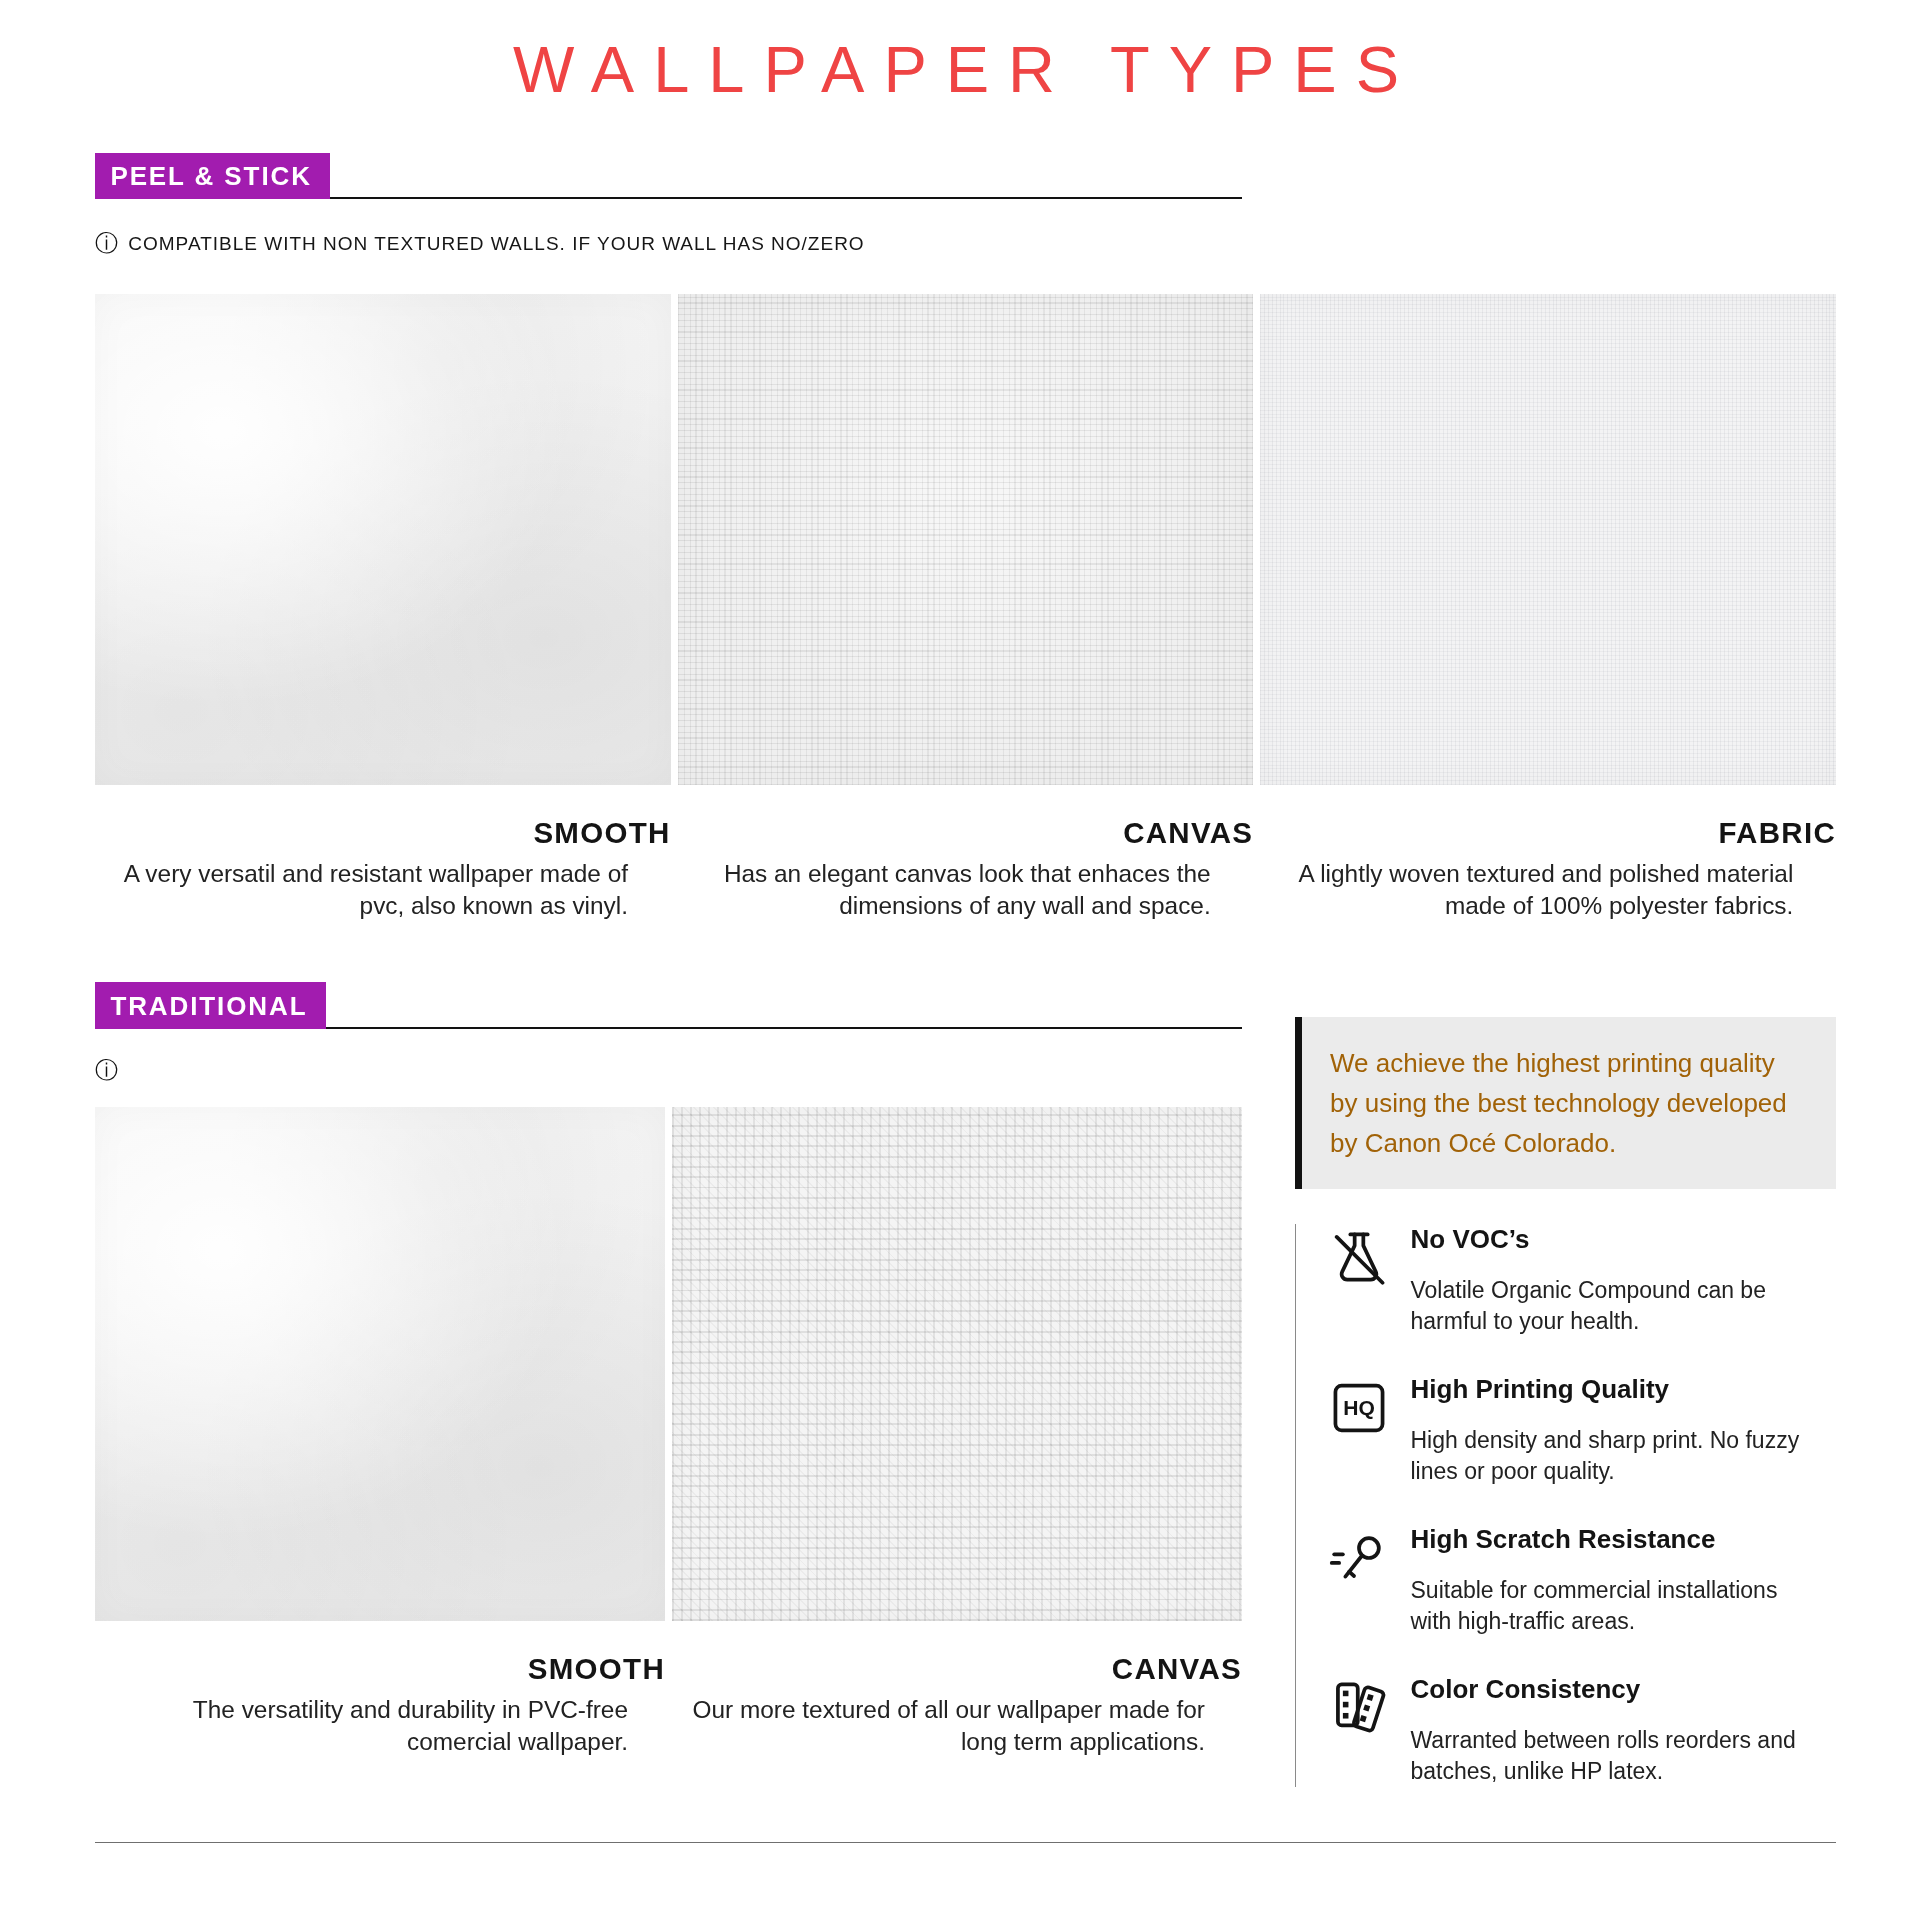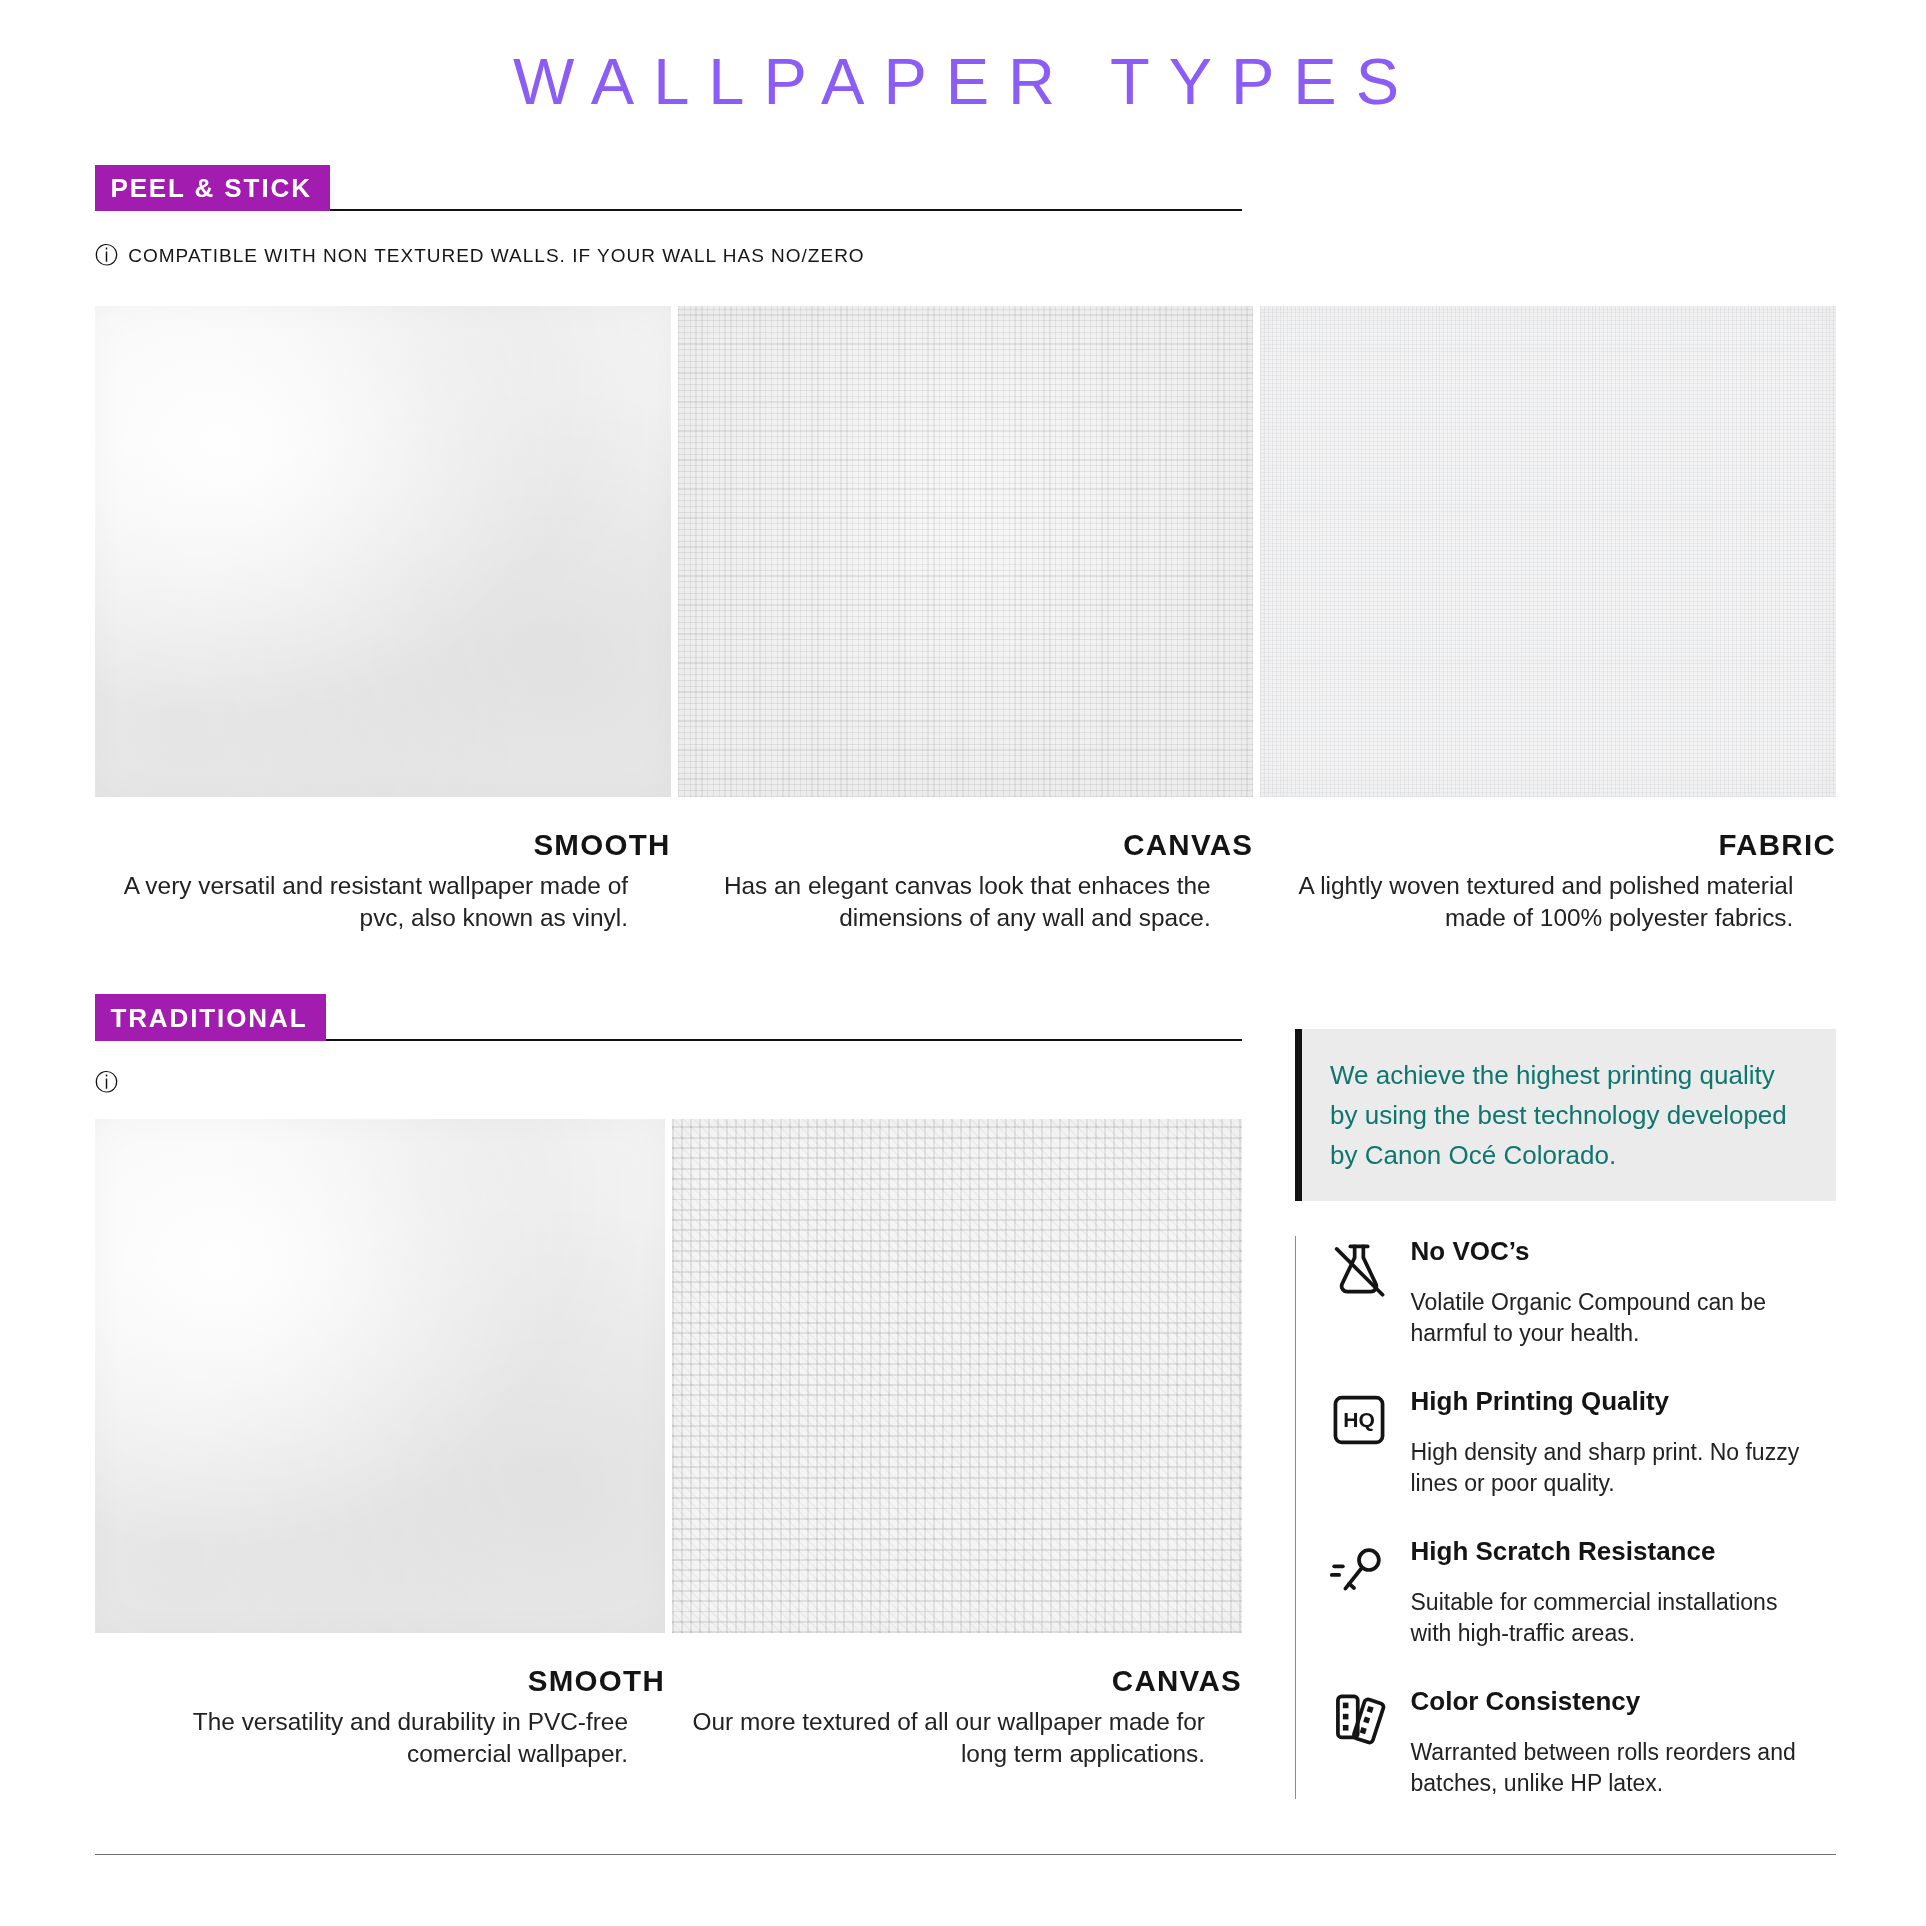--- a/index.html
+++ b/index.html
@@ -3,22 +3,22 @@
 <meta charset="utf-8">
 <style>
   * { margin:0; padding:0; box-sizing:border-box; }
   html,body { background:#ffffff; }
   body { font-family:"Liberation Sans", sans-serif; color:#111; }
 
   .page { position:relative; width:1926px; height:1926px; background:#fff; overflow:hidden; }
   .content { padding:0 90px 0 95px; }
 
   
-  .title { margin-top:44px; text-align:center; font-size:65px; font-weight:400;
-           letter-spacing:19px; color:#8b5cf6; }
+  .title { margin-top:32px; text-align:center; font-size:65px; font-weight:400;
+           letter-spacing:19px; color:#ef4444; }
 
   
   .section-header { display:flex; align-items:flex-end; width:1147px; }
   .section-label { background:#a21caf; color:#ffffff; font-weight:bold; font-size:26px;
                    letter-spacing:1.9px; padding:8.3px 18px 7px 15.4px; }
   .section-line { flex:1; border-bottom:2.6px solid #121212; }
 
   .header-peel { margin-top:46px; }
 
   
@@ -68,21 +68,21 @@
   
   .split { display:flex; margin-top:60px; }
   .left-col { width:1147px; flex:0 0 auto; }
   .right-col { flex:1; margin-left:53px; min-width:0; }
 
   .left-col .note { margin-top:27px; }
   .left-col .swatch-row { margin-top:22px; }
 
   
   .quality-box { margin-top:35px; background:#ebebeb; border-left:7px solid #121212;
-                 padding:26px 28px; font-size:26px; line-height:40px; color:#0f766e; }
+                 padding:26px 28px; font-size:26px; line-height:40px; color:#a16207; }
 
   
   .features { margin-top:35px; border-left:1.9px solid #8a8a8a; padding-left:32px;
               display:flex; flex-direction:column; gap:37px; }
   .feature { display:flex; gap:20.5px; }
   .feature-icon { flex:0 0 auto; width:62px; height:62px; margin-top:2.6px; }
   .feature-icon svg { width:62px; height:62px; display:block; }
   .feature-title { font-size:26px; font-weight:bold; color:#141414; }
   .feature-desc { margin-top:20px; font-size:23px; line-height:31px; color:#222; max-width:411px; }
 

